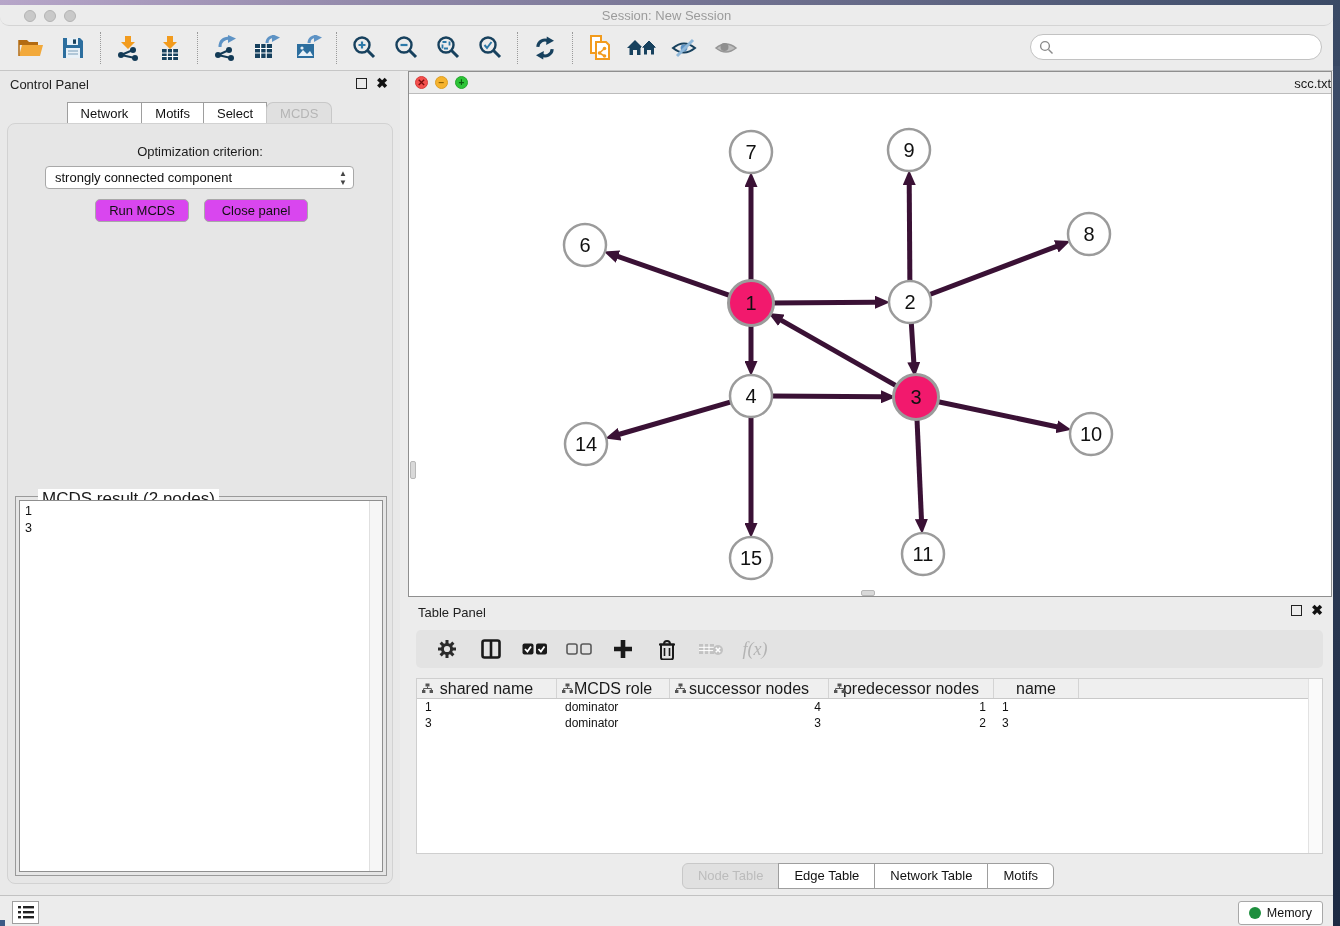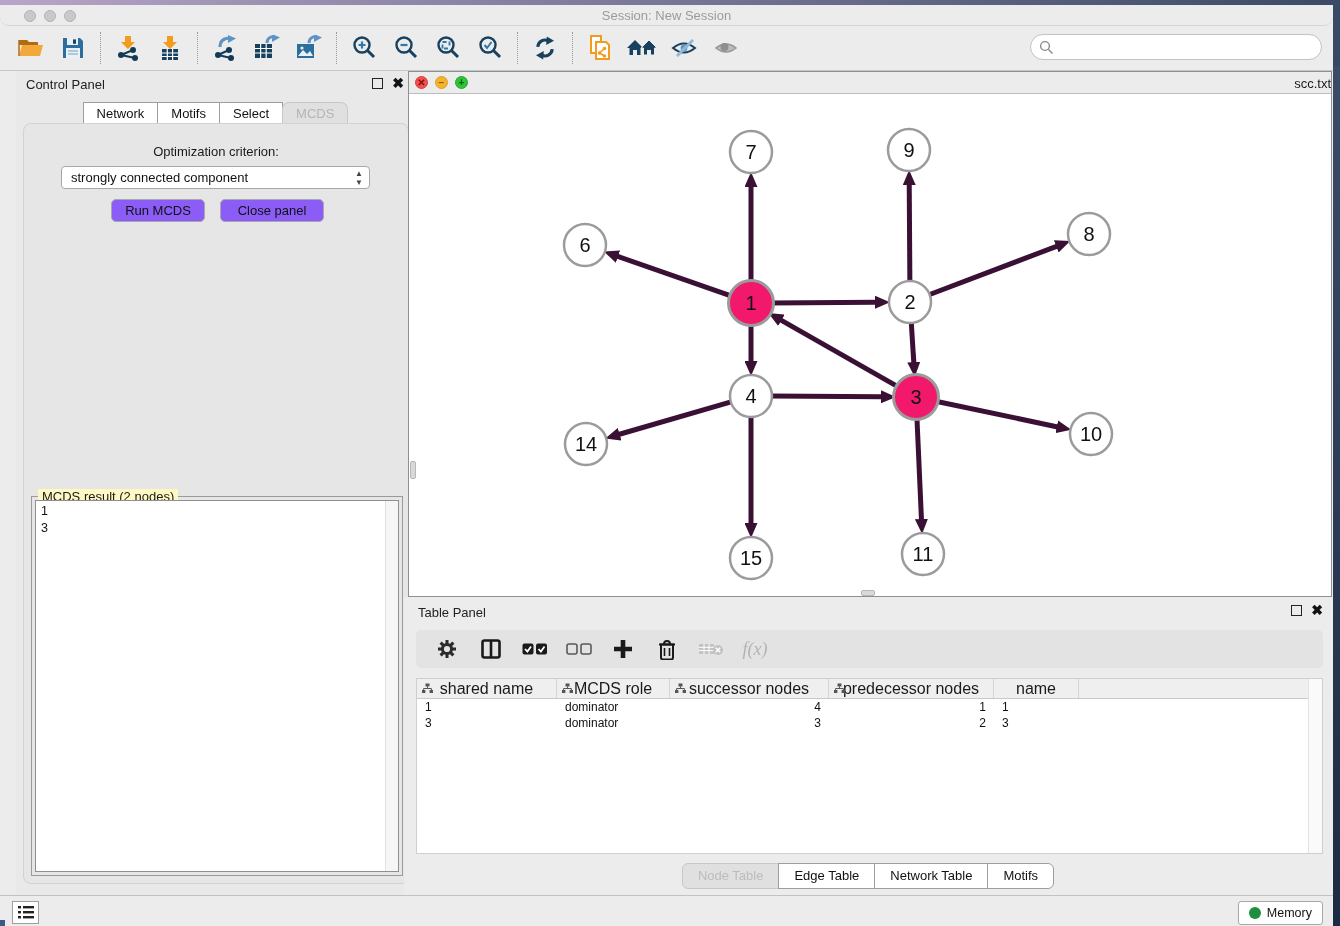--- a/index.html
+++ b/index.html
@@ -21,48 +21,48 @@
     background:#ececec; border-bottom:1px solid #c6c6c6;
     display:flex; align-items:center; padding-left:10px; }
   .tbtn { width:42px; height:36px; display:flex; align-items:center; justify-content:center; }
   .tsep { width:1px; height:32px; border-left:1px dotted #9a9a9a; margin:0 6px; }
   #search-wrap { position:absolute; right:11px; top:8px; width:292px; height:26px;
     background:#fff; border:1px solid #c2c2c2; border-radius:13px;
     display:flex; align-items:center; padding-left:8px; }
   #search-input { border:none; outline:none; flex:1; height:20px; font-size:12px; background:transparent; }
 
   
-  #control-panel { position:absolute; left:0; top:66px; width:400px; height:824px; background:#e9e9e9;margin-left:16px; }
+  #control-panel { position:absolute; left:0; top:66px; width:400px; height:824px; background:#e9e9e9; }
   #cp-header { position:absolute; left:0; top:0; width:100%; height:27px; }
   #cp-header .ptitle { position:absolute; left:10px; top:6px; font-size:13px; color:#222; }
   .float-ic { width:11px; height:11px; border:1.5px solid #222; display:inline-block; }
   .close-ic { font-size:14px; font-weight:bold; color:#111; line-height:11px; }
   .hdr-icons { position:absolute; right:12px; top:7px; display:flex; gap:9px; align-items:center; }
 
   .tabrow { display:flex; justify-content:center; position:absolute; left:0; top:31px; width:100%; }
   .tab { font-size:13px; color:#111; background:#fff; border:1px solid #9e9e9e;
     padding:3px 13px 4px; margin-left:-1px; position:relative; }
   .tab.sel { background:#e0e0e0; color:#b5b5b5; border:1px solid #c8c8c8; border-bottom:none;
     border-radius:7px 7px 0 0; }
   #cp-body { position:absolute; left:7px; top:52px; width:386px; height:761px;
     background:#e6e6e6; border:1px solid #d2d2d2; border-radius:8px; }
   #opt-label { position:absolute; top:20px; width:100%; text-align:center; font-size:13px; color:#1a1a1a; }
   #criterion { position:absolute; left:37px; top:42px; width:309px; height:23px; background:#fff;
     border:1px solid #a8a8a8; border-radius:4px; font-size:13px; color:#111;
     display:flex; align-items:center; padding-left:9px; }
   #criterion .updown { position:absolute; right:6px; top:2px; font-size:8px; line-height:9px;
     color:#444; text-align:center; }
-  .cp-btn { position:absolute; top:75px; height:23px; background:#8b5cf6; border:1px solid #a8a8a8;
+  .cp-btn { position:absolute; top:75px; height:23px; background:#d946ef; border:1px solid #a8a8a8;
     border-radius:5px; font-size:13px; color:#111; font-family:"Liberation Sans",sans-serif; }
   #run-btn { left:87px; width:94px; }
   #closep-btn { left:196px; width:104px; }
   #result-box { position:absolute; left:7px; top:372px; width:372px; height:380px;
     border:1px solid #9a9a9a; }
-  #result-legend { position:absolute; left:6px; top:-8px; background:#fef9c3; padding:0 4px;
-    font-size:13px; color:#1a1a1a; }
+  #result-legend { position:absolute; left:22px; top:-8px; background:#ffffff; padding:0 4px;
+    font-size:17px; color:#1a1a1a; }
   #result-text { position:absolute; left:3px; top:3px; right:3px; bottom:3px; background:#fff;
     border:1px solid #8f8f8f; font-size:12.5px; line-height:17px; padding:2px 5px; color:#111; }
   #result-scroll { position:absolute; right:0; top:0; bottom:0; width:13px; background:#f6f6f6;
     border-left:1px solid #e0e0e0; }
 
   
   #net-window { position:absolute; left:408px; top:66px; width:924px; height:526px;
     border:1px solid #8f8f8f; background:#fff; }
   #net-titlebar { position:absolute; left:0; top:0; width:100%; height:22px;
     background:#ececec; border-bottom:1px solid #bcbcbc; }

